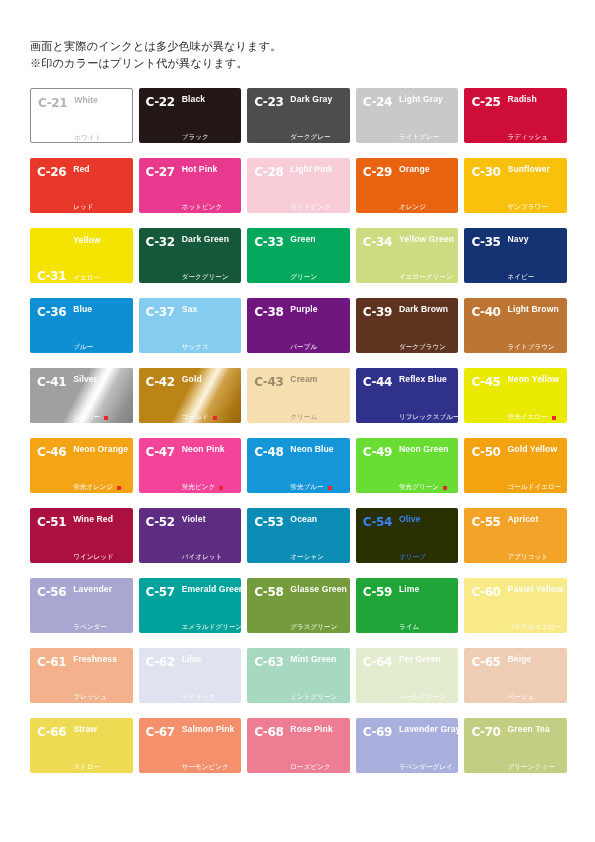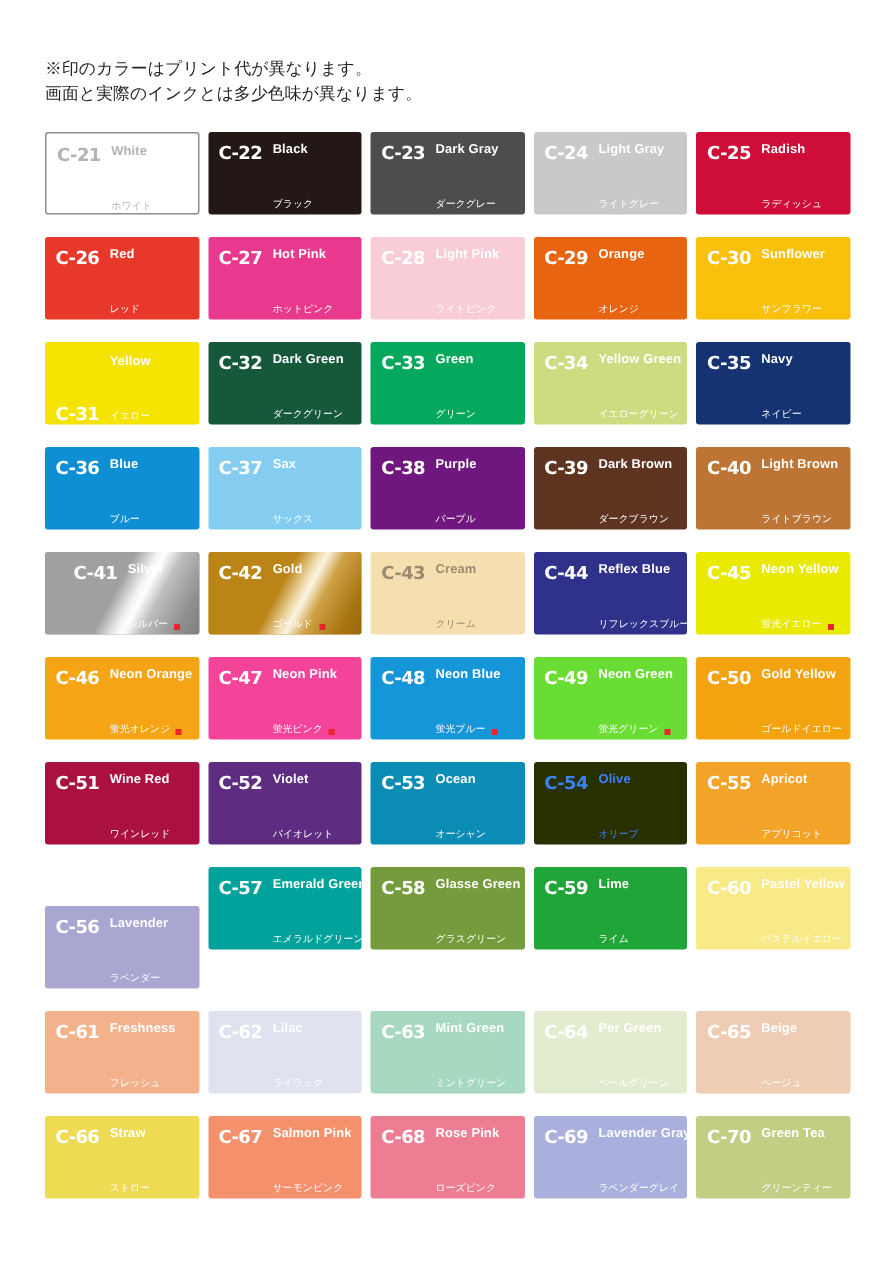--- a/index.html
+++ b/index.html
@@ -112,22 +112,22 @@
     inset: 0;
     pointer-events: none;
   }
 </style>
 </head>
 <body>
 
 <div class="page">
 
   <div class="notes">
+    <div class="note-line">画面と実際のインクとは多少色味が異なります。</div>
     <div class="note-line">※印のカラーはプリント代が異なります。</div>
-    <div class="note-line">画面と実際のインクとは多少色味が異なります。</div>
   </div>
 
   <div class="swatch-grid">
       <div class="swatch outlined" style="background: rgb(255, 255, 255);">
         <div class="swatch-inner" style="color: rgb(179, 179, 179);">
           <div class="code">C-21</div>
           <div class="names">
             <div class="name-en">White</div>
             <div class="name-ja">
               <span>ホワイト</span>
@@ -337,21 +337,21 @@
         <div class="swatch-inner" style="color: rgb(255, 255, 255);">
           <div class="code">C-40</div>
           <div class="names">
             <div class="name-en">Light Brown</div>
             <div class="name-ja">
               <span>ライトブラウン</span>
             </div>
           </div>
         </div>
       </div>
-      <div class="swatch" style="background: rgb(159, 160, 160); padding-left: 12px;">
+      <div class="swatch" style="background: rgb(159, 160, 160);">
         <div class="sheen" style="background: linear-gradient(118deg, rgb(159, 160, 160) 0%, rgb(159, 160, 160) 46%, rgb(242, 242, 242) 57%, rgb(255, 255, 255) 61%, rgb(189, 190, 190) 70%, rgb(142, 143, 143) 88%, rgb(126, 127, 127) 100%);"></div>
         <div class="swatch-inner" style="color: rgb(255, 255, 255);">
           <div class="code">C-41</div>
           <div class="names">
             <div class="name-en">Silver</div>
             <div class="name-ja">
               <span>シルバー</span>
               <span class="mark" style="background: rgb(232, 38, 43);"></span>
             </div>
           </div>
@@ -511,21 +511,21 @@
         <div class="swatch-inner" style="color: rgb(255, 255, 255);">
           <div class="code">C-55</div>
           <div class="names">
             <div class="name-en">Apricot</div>
             <div class="name-ja">
               <span>アプリコット</span>
             </div>
           </div>
         </div>
       </div>
-      <div class="swatch" style="background: rgb(170, 166, 210); margin-top: 26px;">
+      <div class="swatch" style="background: rgb(170, 166, 210);">
         <div class="swatch-inner" style="color: rgb(255, 255, 255);">
           <div class="code">C-56</div>
           <div class="names">
             <div class="name-en">Lavender</div>
             <div class="name-ja">
               <span>ラベンダー</span>
             </div>
           </div>
         </div>
       </div>

